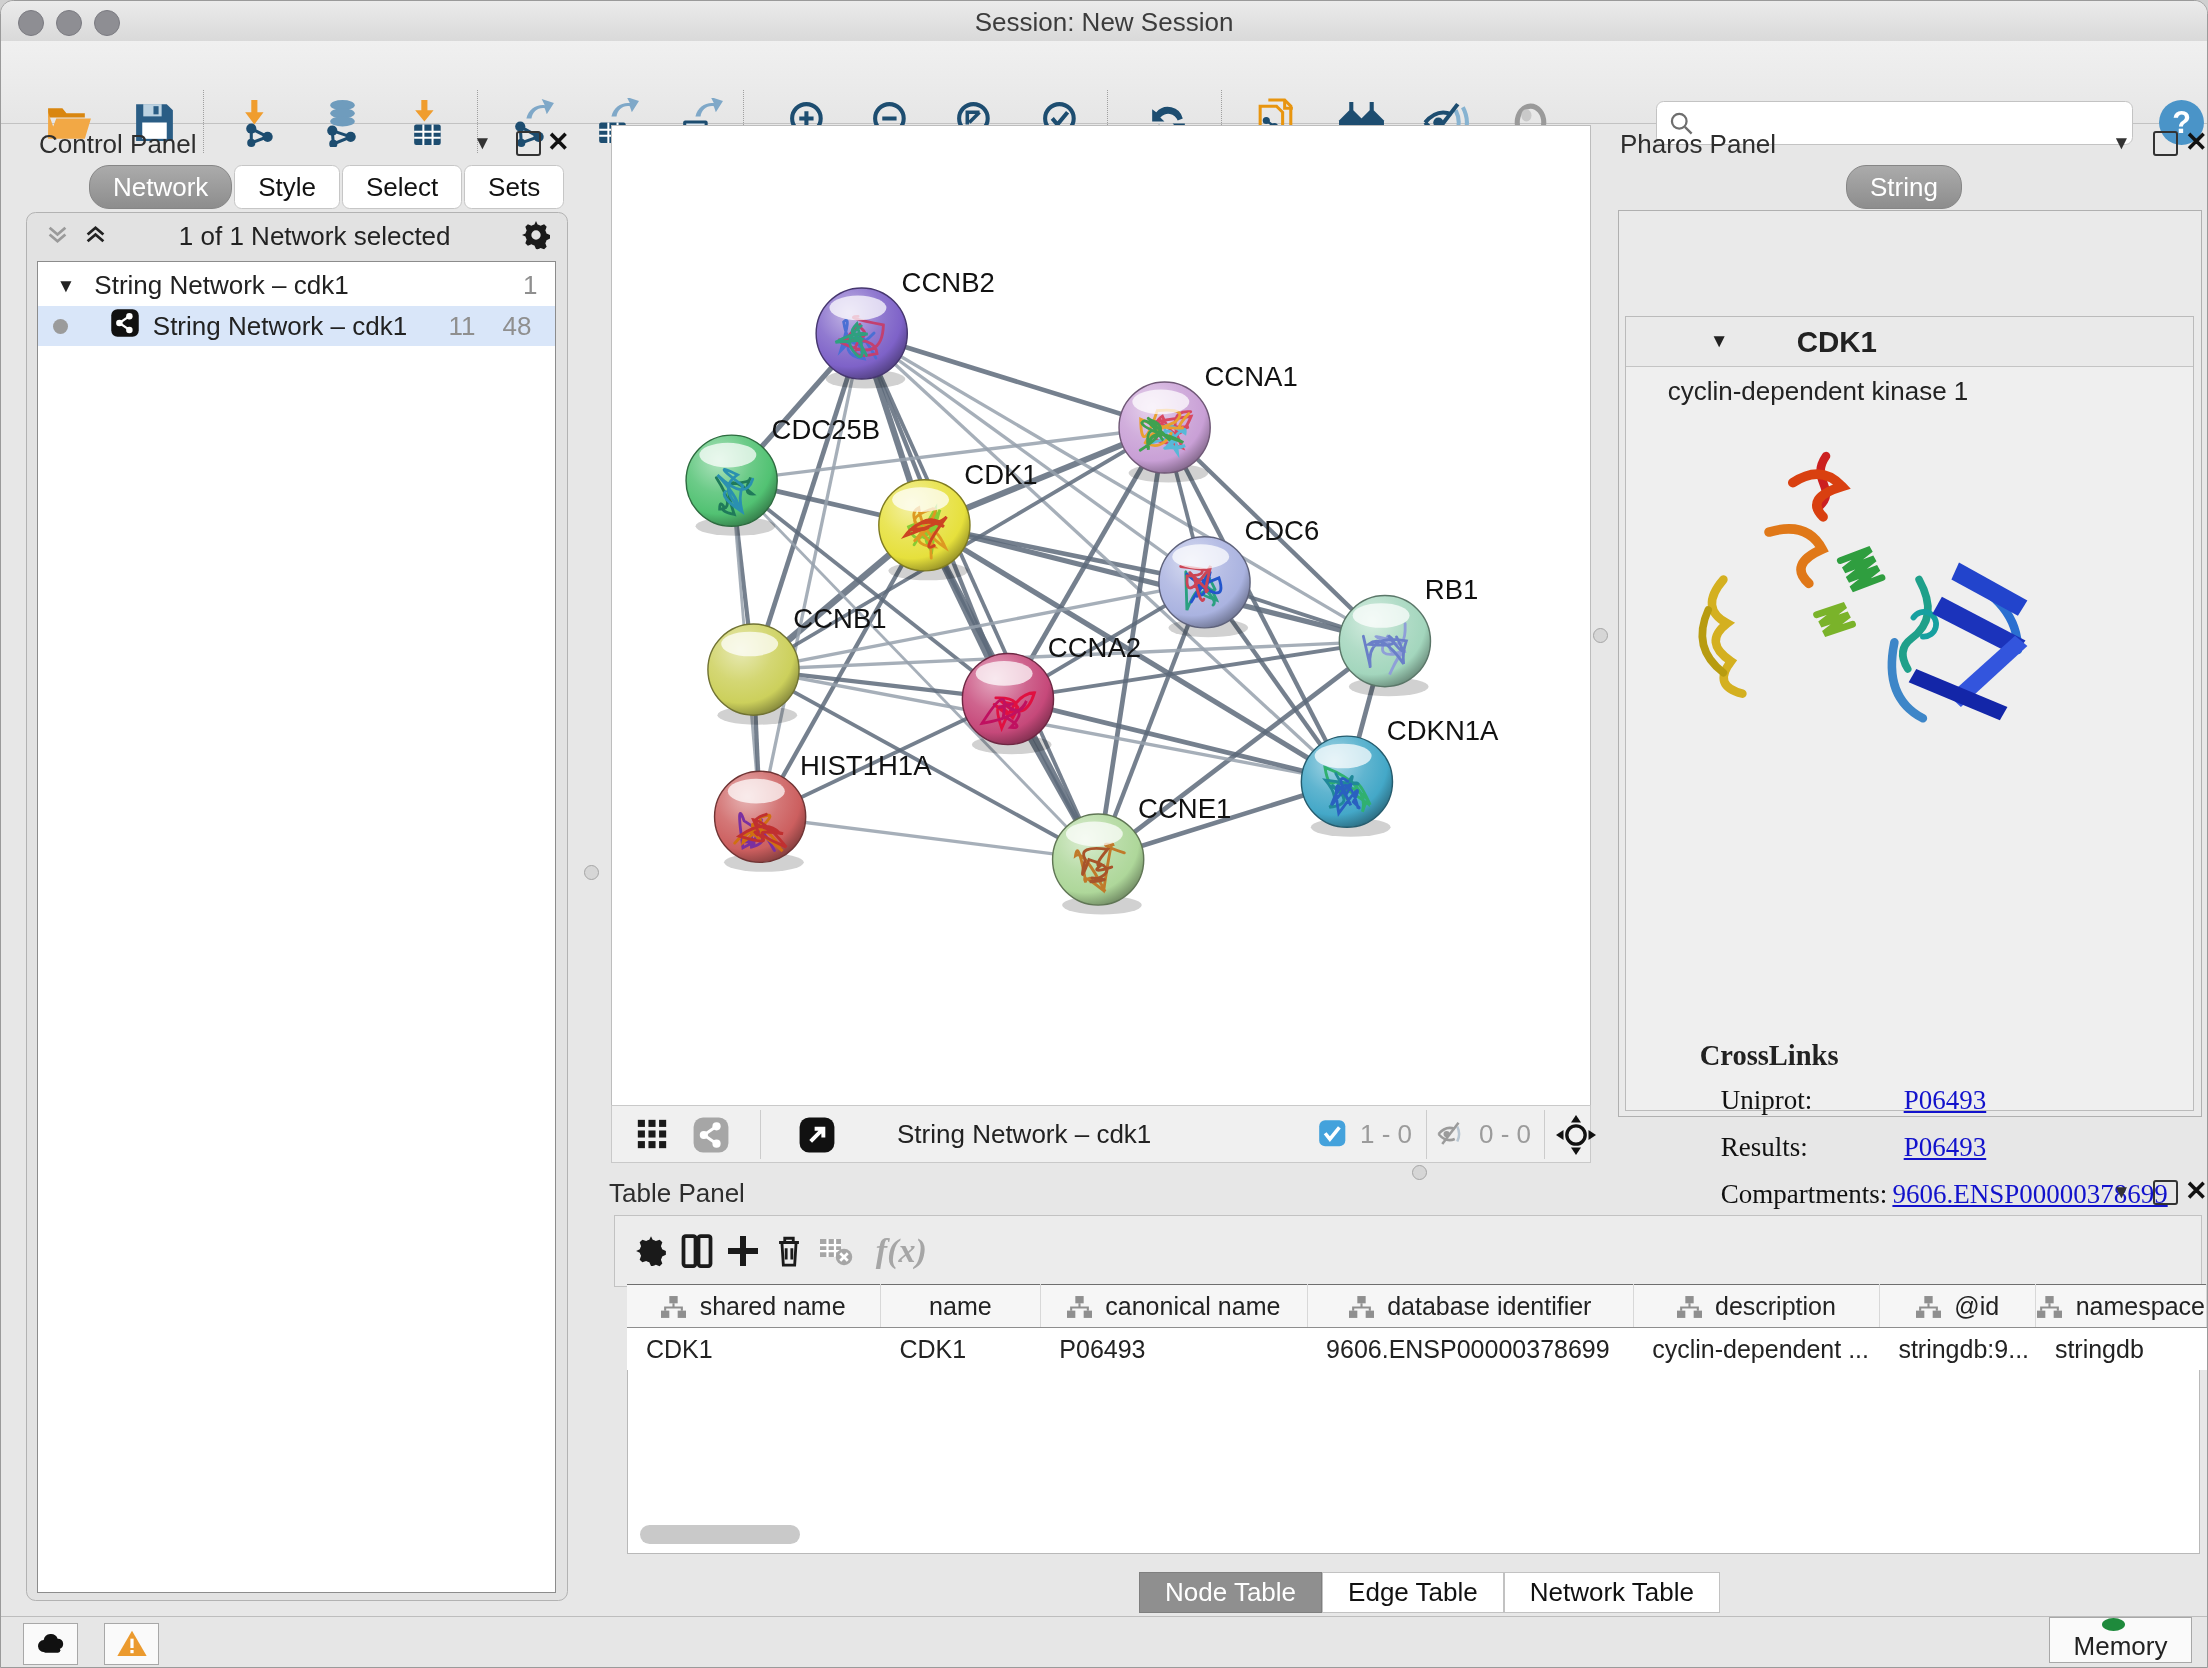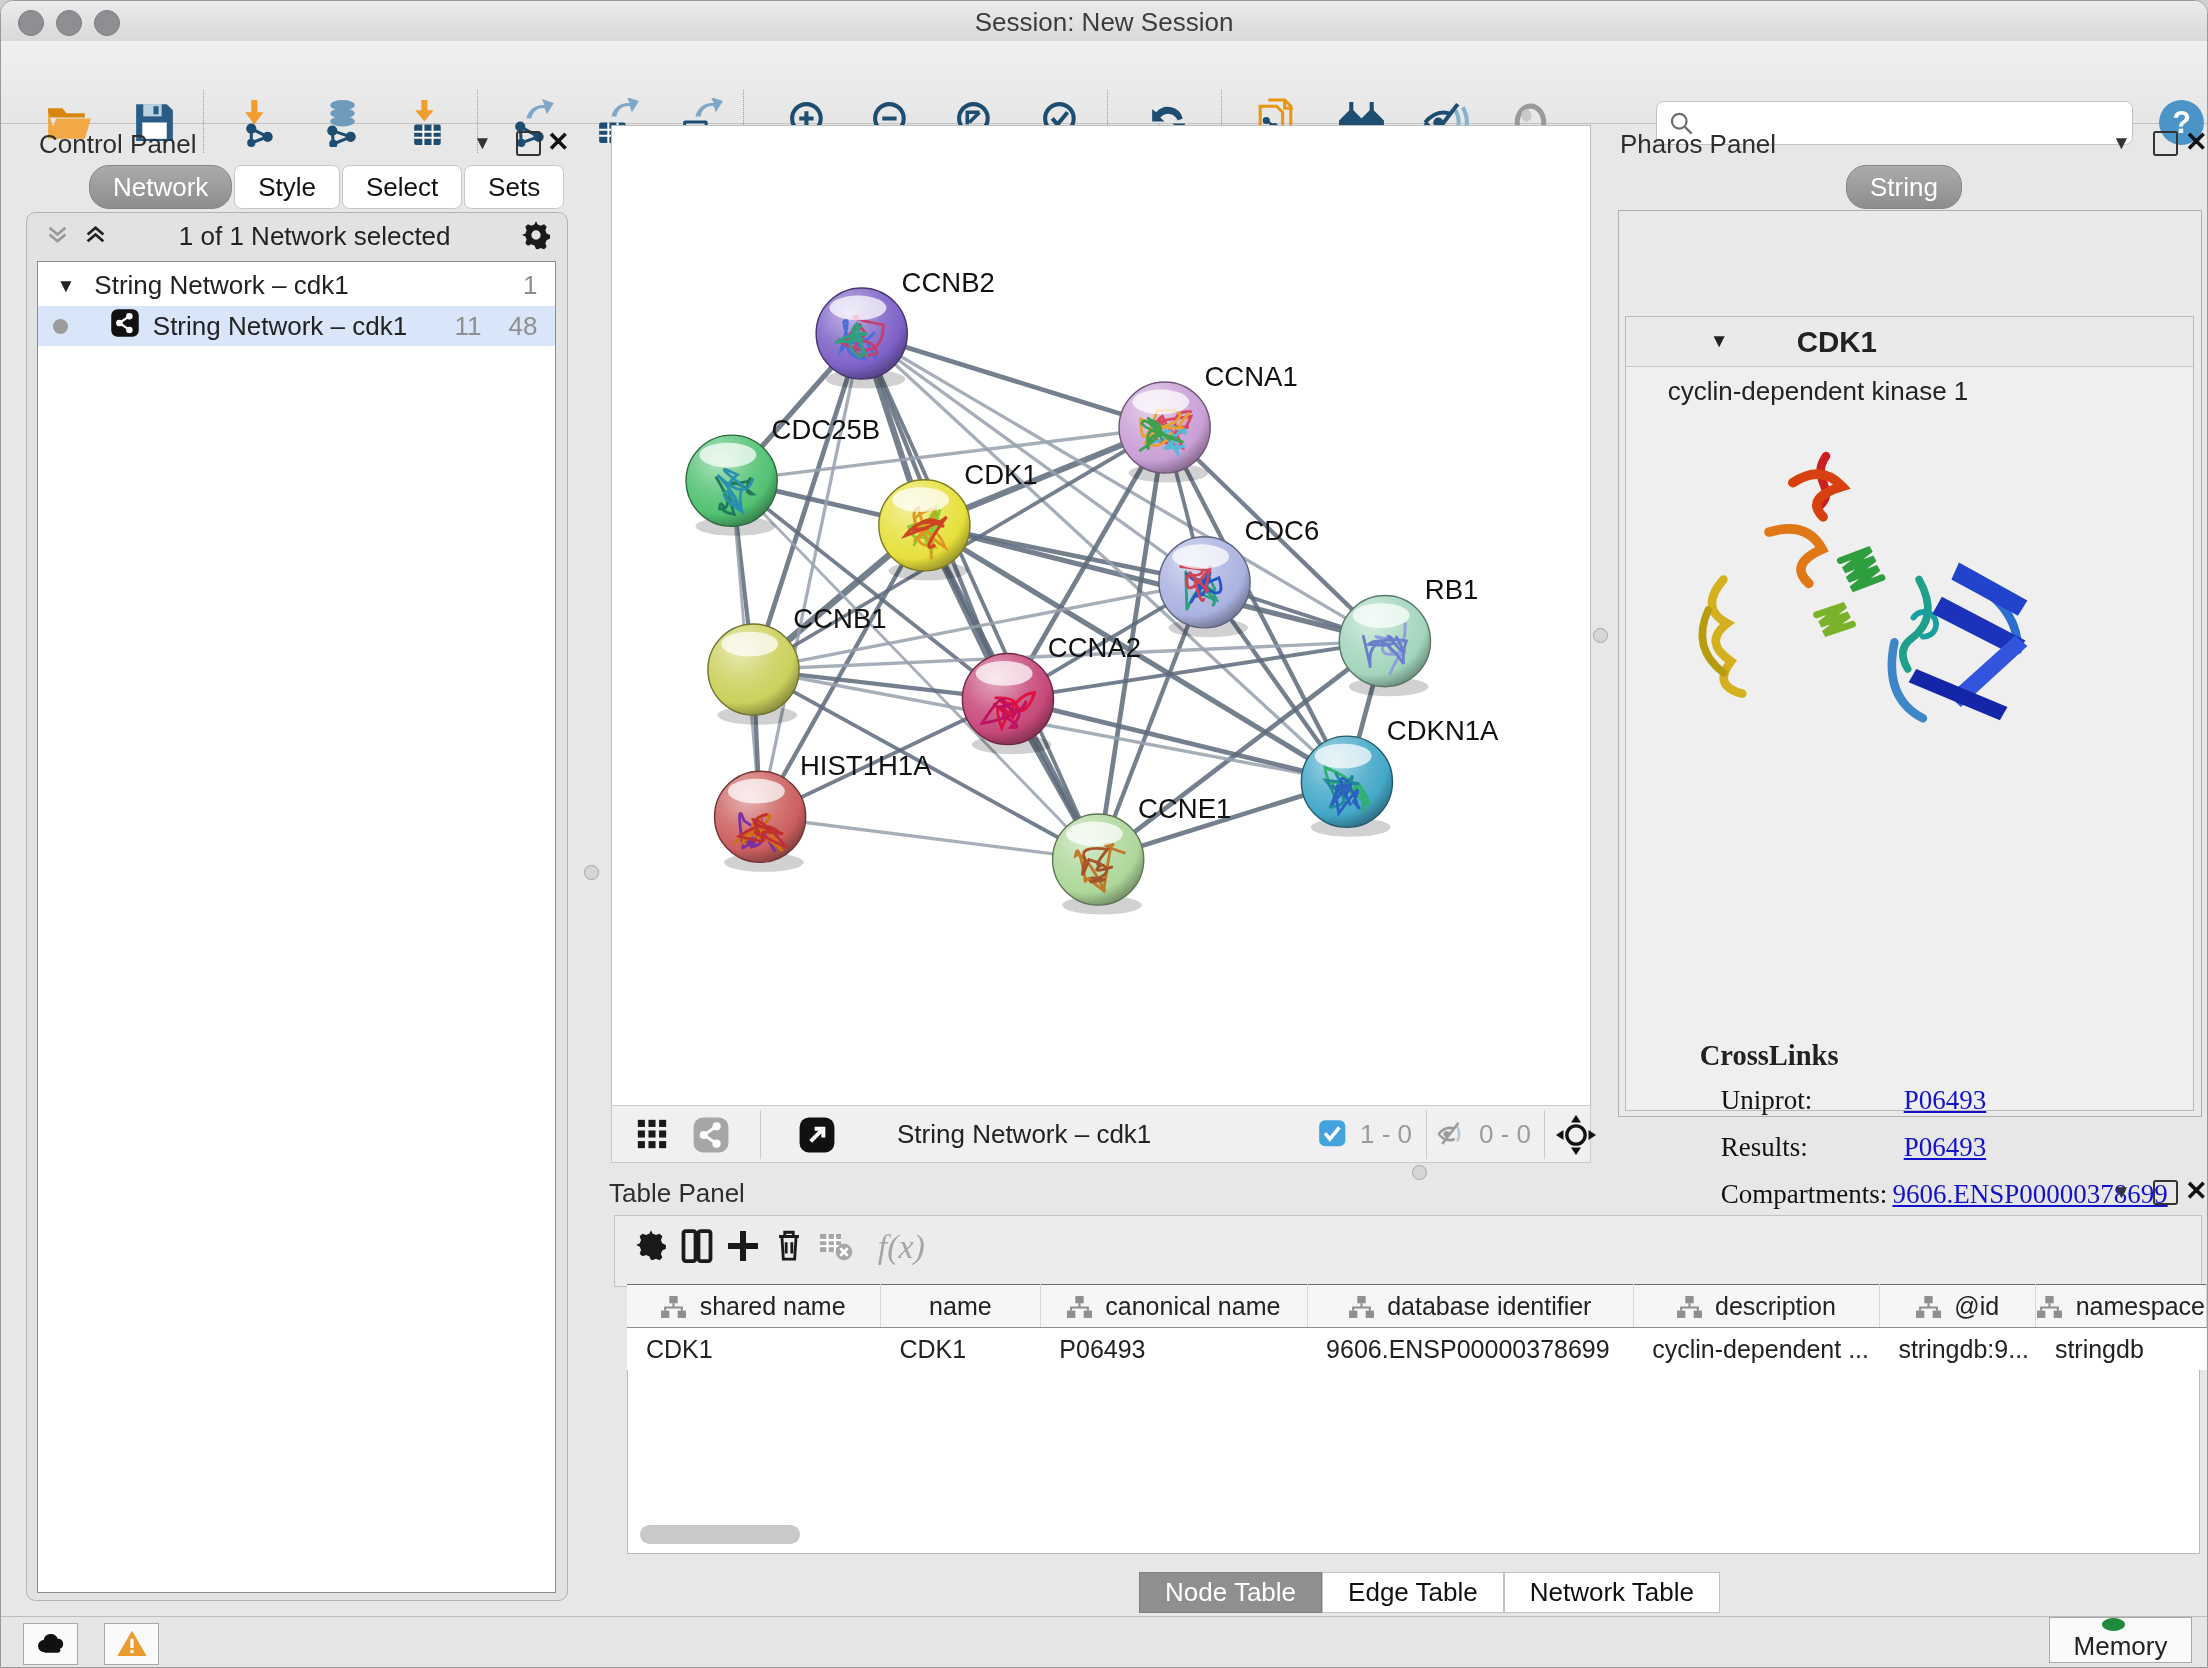--- a/index.html
+++ b/index.html
@@ -41,21 +41,21 @@
   .rp-outer{position:absolute;left:1617px;top:209px;width:582px;height:905px;background:#eaeaea;border:1.9px solid #b0b0b0;}
   .rp-btnbox{position:absolute;left:5.7px;top:5.7px;width:567px;height:95px;border:1px solid #bbbbbb;}
   .btn{position:absolute;background:linear-gradient(#ffffff,#f2f2f2);border:1px solid #bdbdbd;border-radius:9.5px;font-size:26px;text-align:center;line-height:46px;height:48px;box-shadow:0 1px 1.9px rgba(0,0,0,0.15);}
   .rp-gene{position:absolute;left:5.7px;top:105px;width:567px;height:793px;border:1px solid #bbbbbb;background:#efefef;}
   .rp-gene-hd{position:absolute;left:0;top:0;width:100%;height:49px;background:#eaeaea;border-bottom:1px solid #c4c4c4;}
   .serif{font-family:"Liberation Serif",serif;}
   .xl-label{font-size:27px;color:#111;}
   .xl-link{font-size:27px;color:#1212cc;text-decoration:underline;}
   
   .tp-toolbox{position:absolute;left:613px;top:1214px;width:1586px;height:70px;background:#ececec;border:1px solid #c2c2c2;display:flex;align-items:center;}
-  .tp-tool{width:46px;height:46px;display:flex;justify-content:center;margin-left:0;}
+  .tp-tool{width:46px;height:46px;display:flex;align-items:center;justify-content:center;margin-left:0;font-weight:bold;}
   table.ntab{position:absolute;left:626px;top:1283px;border-collapse:collapse;table-layout:fixed;background:#fff;font-size:25px;}
   table.ntab th{background:#f6f6f6;font-weight:normal;border-right:1px solid #d8d8d8;border-bottom:1.9px solid #8e8e8e;border-top:1.9px solid #6e6e6e;height:40px;overflow:hidden;white-space:nowrap;}
   table.ntab td{height:40px;border:none;overflow:hidden;white-space:nowrap;padding-left:19px;}
   .tab-white{position:absolute;left:626px;top:1283px;width:1571px;height:268px;background:#fff;border:1px solid #b9b9b9;}
   .hscroll-thumb{position:absolute;left:639px;top:1524px;width:160px;height:19px;background:#c9c9c9;border-radius:9.5px;}
   .bot-tab{display:inline-block;font-size:26px;padding:3.8px 25px;background:#fff;border:1px solid #c2c2c2;color:#111;}
   .bot-tab.sel{background:#8f8f8f;color:#fff;border-color:#7f7f7f;}
   
   .statusbar{position:absolute;left:0;top:1615px;width:100%;height:53px;background:#e6e6e6;border-top:1px solid #bdbdbd;}
   .sb-btn{position:absolute;top:0;height:40px;background:#fafafa;border:1.9px solid #a8a8a8;display:flex;align-items:center;justify-content:center;flex-direction:column;}
@@ -281,21 +281,21 @@
                 <rect x="1" y="1" width="22" height="22" rx="5" fill="#111"></rect>
                 <g fill="#fff">
                   <circle cx="15.5" cy="6.5" r="2.6"></circle>
                   <circle cx="7.5" cy="12" r="2.6"></circle>
                   <circle cx="15.5" cy="17.5" r="2.6"></circle>
                 </g>
                 <path d="M15.5 6.5L7.5 12l8 5.5" stroke="#fff" stroke-width="1.8" fill="none"></path>
               </svg></span>
           <span style="margin-left:13.3px">String Network – cdk1</span>
           <span class="cnt" style="margin-left:auto">11</span>
-          <span class="cnt" style="margin-left:27px;margin-right:17px">48</span>
+          <span class="cnt" style="margin-left:27px;margin-right:23px">48</span>
         </div>
       </div>
     </div>
   </div>
 
   <div class="net-canvas">
     <svg id="netsvg" width="978" height="979" viewBox="0 0 1030 1030">
         <defs>
           <radialGradient id="ng0" cx="36%" cy="28%" r="78%">
             <stop offset="0" stop-color="rgb(197,184,230)"></stop>

